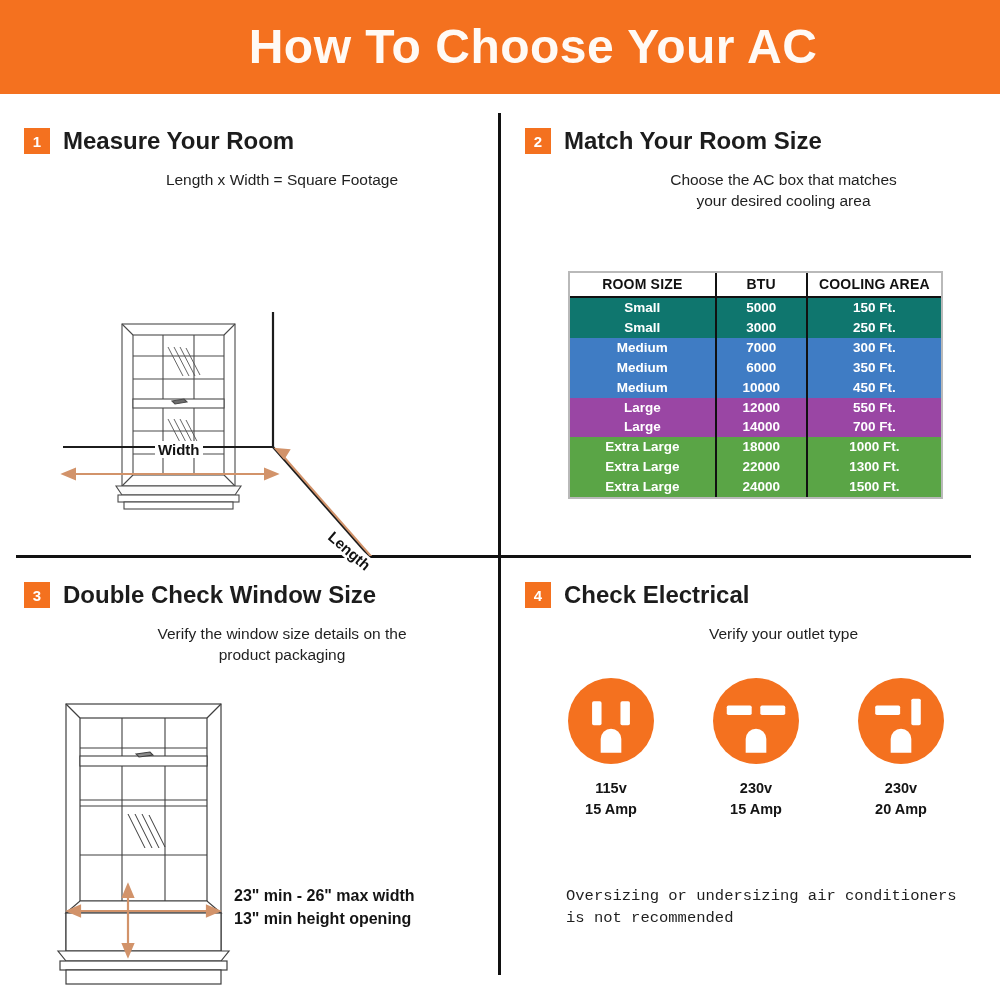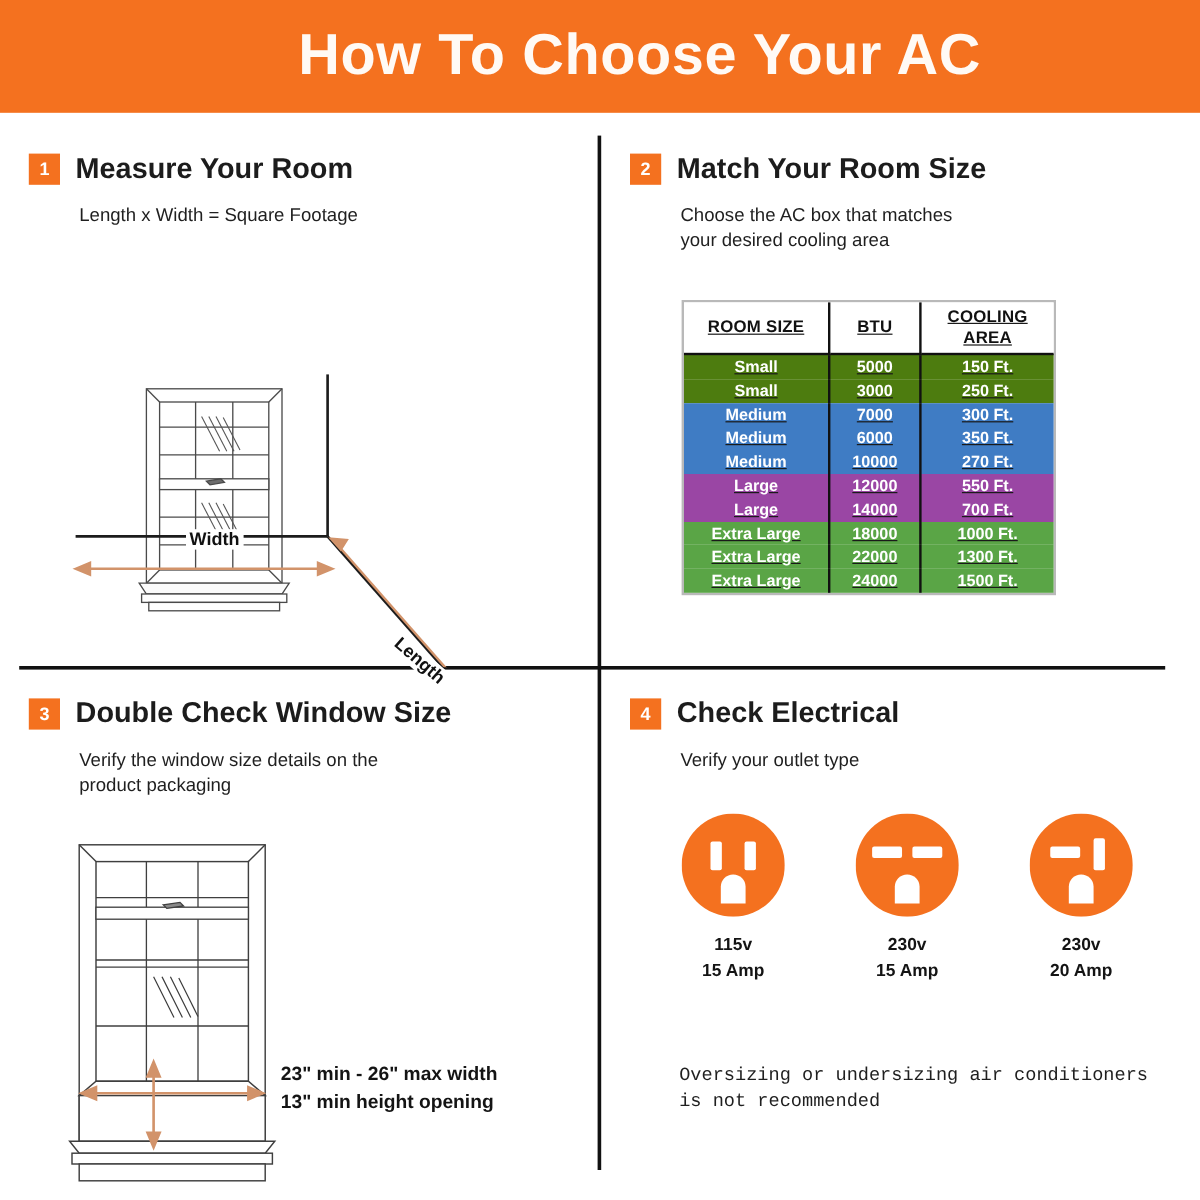--- a/index.html
+++ b/index.html
@@ -58,50 +58,50 @@
     flex:0 0 auto;
   }
   .step-title{
     font-size:24px;font-weight:bold;color:#1c1c1c;
     line-height:1;
   }
   .step-sub{
     margin:16px 0 0 66px;
     font-size:15.5px;line-height:1.35;color:#1f1f1f;
     white-space:pre-line;
+    text-align:center;
   }
 
   
   .btu-table-wrap{
-    position:absolute;left:568px;top:250px;width:312px;
+    position:absolute;left:568px;top:271px;width:375px;
     border:2px solid #b9b9b9;
     background:#fff;
     box-sizing:border-box;
-    text-decoration:underline;
   }
   table.btu{
     border-collapse:collapse;width:100%;
     font-size:13.5px;font-weight:bold;
     table-layout:fixed;
   }
   table.btu th, table.btu td{
     text-align:center;padding:1px 0;line-height:1.32;
   }
   table.btu thead th{
     color:#111;background:#fff;font-size:14px;
     border-bottom:2px solid #111;
     padding:2px 0 3px 0;
     letter-spacing:0.2px;
   }
   table.btu thead th.c1{border-right:2px solid #111;width:39%;}
   table.btu thead th.c2{border-right:2px solid #111;width:24%;}
   table.btu tbody td{color:#fff;}
   table.btu tbody td.c1{border-right:2px solid #111;}
   table.btu tbody td.c2{border-right:2px solid #111;}
-  tr.row-small{background:#4d7c0f;}
+  tr.row-small{background:#0f766e;}
   tr.row-medium{background:#3f7cc4;}
   tr.row-large{background:#9a46a4;}
   tr.row-xlarge{background:#5aa546;}
 
   
   .room-diagram{position:absolute;left:0;top:104px;width:498px;height:452px;}
 
   
   .win-diagram{position:absolute;left:0;top:558px;width:498px;height:442px;}
 
@@ -254,21 +254,21 @@
             <td class="c3">300 Ft.</td>
           </tr>
           <tr class="row-medium">
             <td class="c1">Medium</td>
             <td class="c2">6000</td>
             <td class="c3">350 Ft.</td>
           </tr>
           <tr class="row-medium">
             <td class="c1">Medium</td>
             <td class="c2">10000</td>
-            <td class="c3">270 Ft.</td>
+            <td class="c3">450 Ft.</td>
           </tr>
           <tr class="row-large">
             <td class="c1">Large</td>
             <td class="c2">12000</td>
             <td class="c3">550 Ft.</td>
           </tr>
           <tr class="row-large">
             <td class="c1">Large</td>
             <td class="c2">14000</td>
             <td class="c3">700 Ft.</td>

